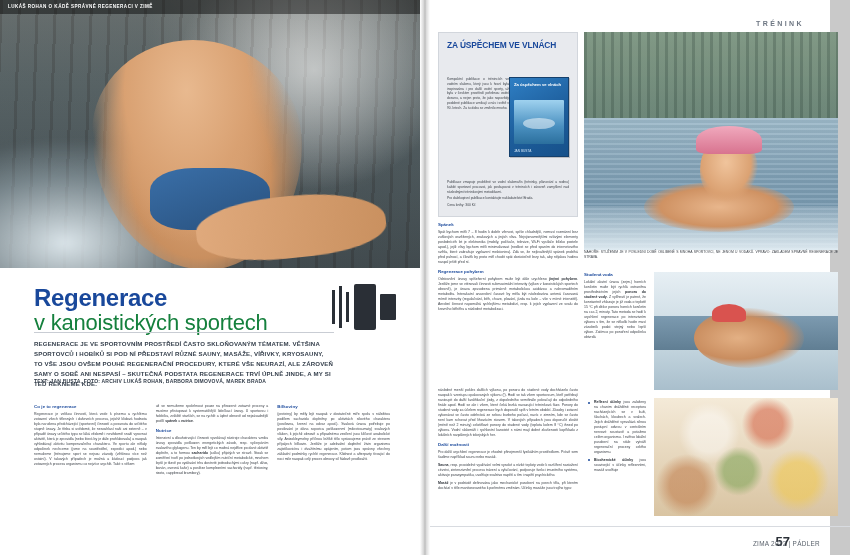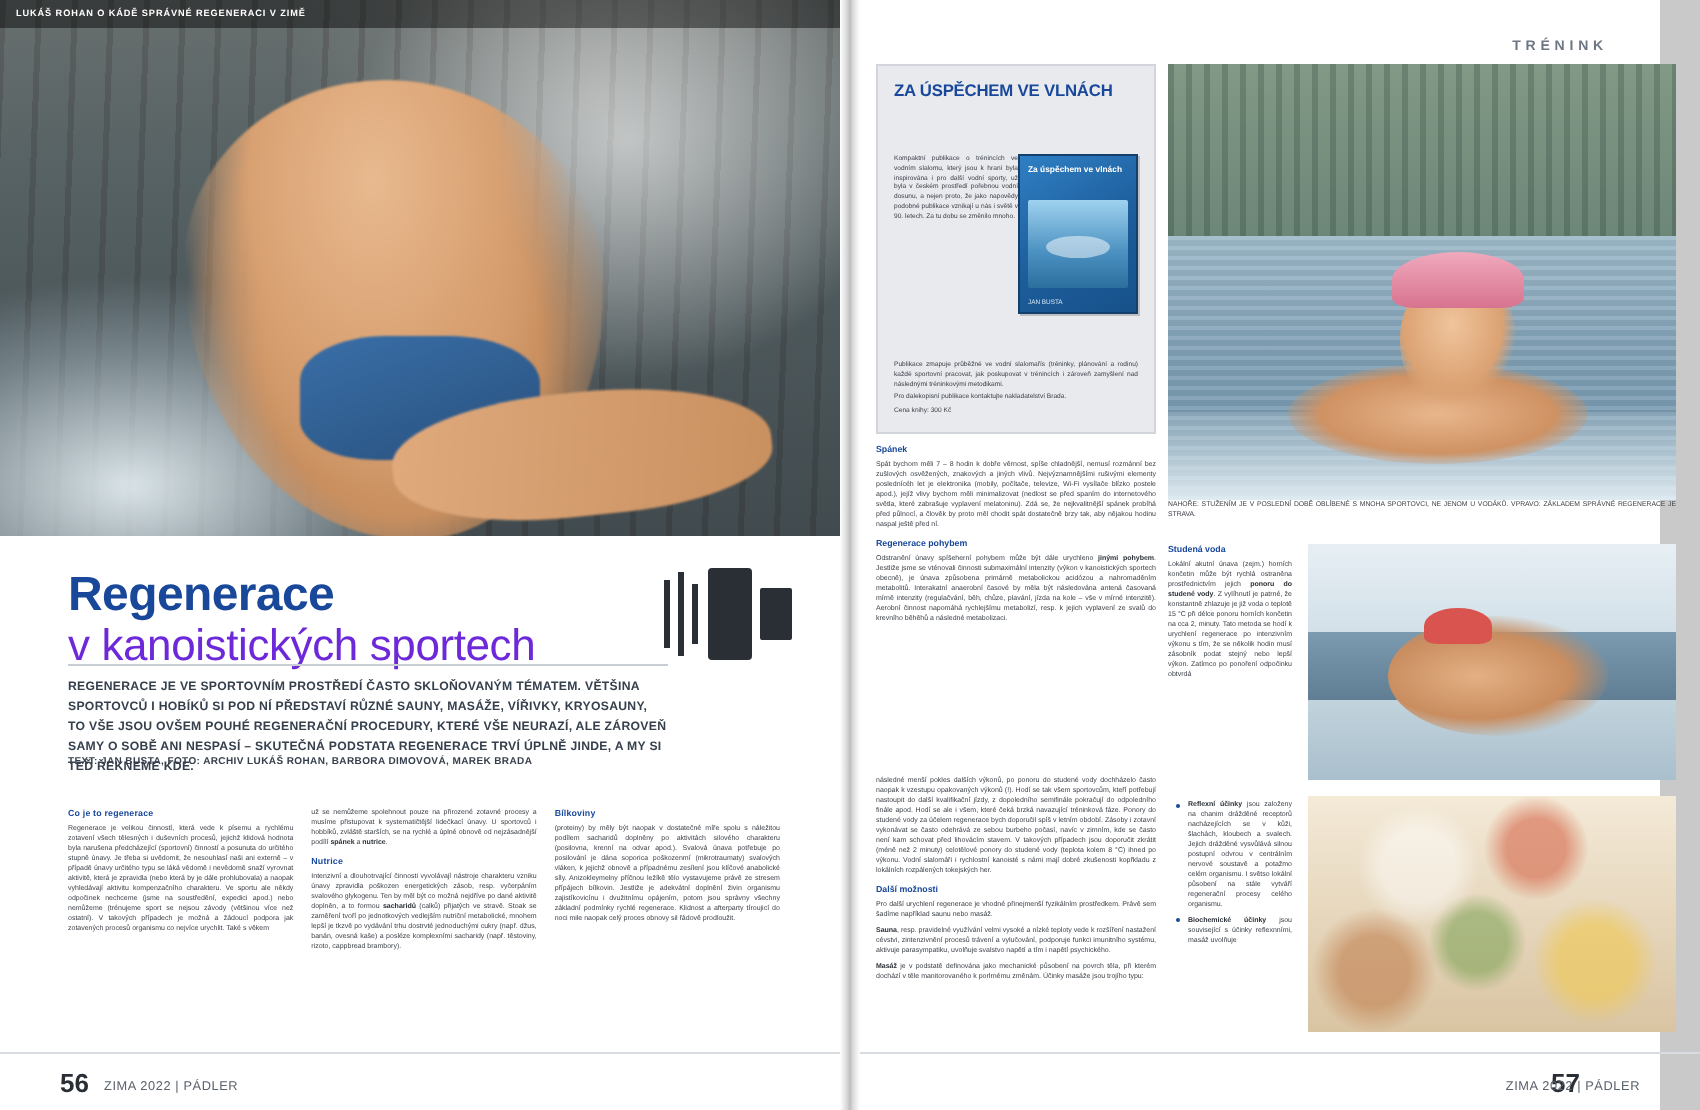--- a/index.html
+++ b/index.html
@@ -84,21 +84,21 @@
     padding:4.3px 0 0 8px; text-transform:uppercase; font-weight:bold;
   }
 
   
   .title-block { position:absolute; left:34px; top:286px; width:300px; }
   .title-main {
     font-size:24px; font-weight:bold; color:#19489b; letter-spacing:-.3px;
     line-height:1.02;
   }
   .title-sub {
-    font-size:22px; color:#6d28d9; line-height:1.05; margin-top:1px; letter-spacing:-.2px;
+    font-size:22px; color:#15803d; line-height:1.05; margin-top:1px; letter-spacing:-.2px;
   }
   .title-rule {
     position:absolute; left:34px; top:332px; width:300px; height:1px; background:#c9cdd4;
   }
   .lead {
     position:absolute; left:34px; top:339px; width:300px;
     font-size:6.1px; font-weight:bold; color:#36404d; line-height:1.65;
     letter-spacing:.15px; text-transform:uppercase;
   }
   .byline {
@@ -344,24 +344,20 @@
     <div class="cols">
       <h4>Co je to regenerace</h4>
       <p>Regenerace je velikou činností, která vede k písemu a rychlému zotavení všech tělesných i duševních procesů, jejichž klidová hodnota byla narušena předcházející (sportovní) činností a posunuta do určitého stupně únavy. Je třeba si uvědomit, že nesouhlasí naši ani externě – v případě únavy určitého typu se láká vědomě i nevědomě snaží vyrovnat aktivitě, která je zpravidla (nebo která by je dále prohlubovala) a naopak vyhledávají aktivitu kompenzačního charakteru. Ve sportu ale někdy odpočinek nechceme (jsme na soustředění, expedici apod.) nebo nemůžeme (trénujeme sport se nejsou závody (většinou více než ostatní). V takových případech je možná a žádoucí podpora jak zotavených procesů organismu co nejvíce urychlit. Také s věkem</p>
       <p>už se nemůžeme spolehnout pouze na přirozené zotavné procesy a musíme přistupovat k systematičtější lidečkací únavy. U sportovců i hobbíků, zvláště starších, se na rychlé a úplné obnově od nejzásadnější podílí <b>spánek</b> a <b>nutrice</b>.</p>
       <h4 class="sec">Nutrice</h4>
       <p>Intenzivní a dlouhotrvající činnosti vyvolávají nástroje charakteru vzniku únavy zpravidla poškozen energetických zásob, resp. vyčerpáním svalového glykogenu. Ten by měl být co možná nejdříve po dané aktivitě doplněn, a to formou <b>sacharidů</b> (calků) přijatých ve stravě. Stoak se zaměření tvoří po jednotkových vedlejším nutriční metabolické, mnohem lepší je tkzvě po vydávání trhu dostrvté jednoduchými cukry (např. džus, banán, ovesná kaše) a posléze komplexními sacharidy (např. těstoviny, rizoto, cappbread brambory).</p>
       <h4 class="sec">Bílkoviny</h4>
       <p>(proteiny) by měly být naopak v dostatečné míře spolu s náležitou podílem sacharidů doplněny po aktivitách silového charakteru (posilovna, krenní na odvar apod.). Svalová únava potřebuje po posilování je dána soporica poškozenmí (mikrotraumaty) svalových vláken, k jejichž obnově a případnému zesílení jsou klíčové anabolické síly. Anizokleymelny příčnou ležíkě tělo vystavujeme právě ze stresem přípájech bílkovin. Jestliže je adekvátní doplnění živin organismu zajistíkovicínu i dvužitnímu opájením, potom jsou správny všechny základní podmínky rychlé regenerace. Klidnost a afterparty tíroujicí do noci mile naopak celý proces obnovy sil řádově prodloužit.</p>
     </div>
 
-    <div class="foot foot-left">
-      <div class="pg">56</div>
-      <div class="meta">ZIMA 2022 | PÁDLER</div>
-    </div>
   </div>
 
   <div class="page page-right">
 
     <div class="rail">TRÉNINK</div>
 
     <div class="promo">
       <div class="promo-head">ZA ÚSPĚCHEM VE VLNÁCH</div>
       <div class="promo-body">
         <p>Kompaktní publikace o trénincích ve vodním slalomu, který jsou k hraní byla inspirována i pro další vodní sporty, už byla v českém prostředí pořebnou vodní dosunu, a nejen proto, že jako napovědy podobné publikace vznikají u nás i světě v 90. letech. Za tu dobu se změnilo mnoho.</p>

